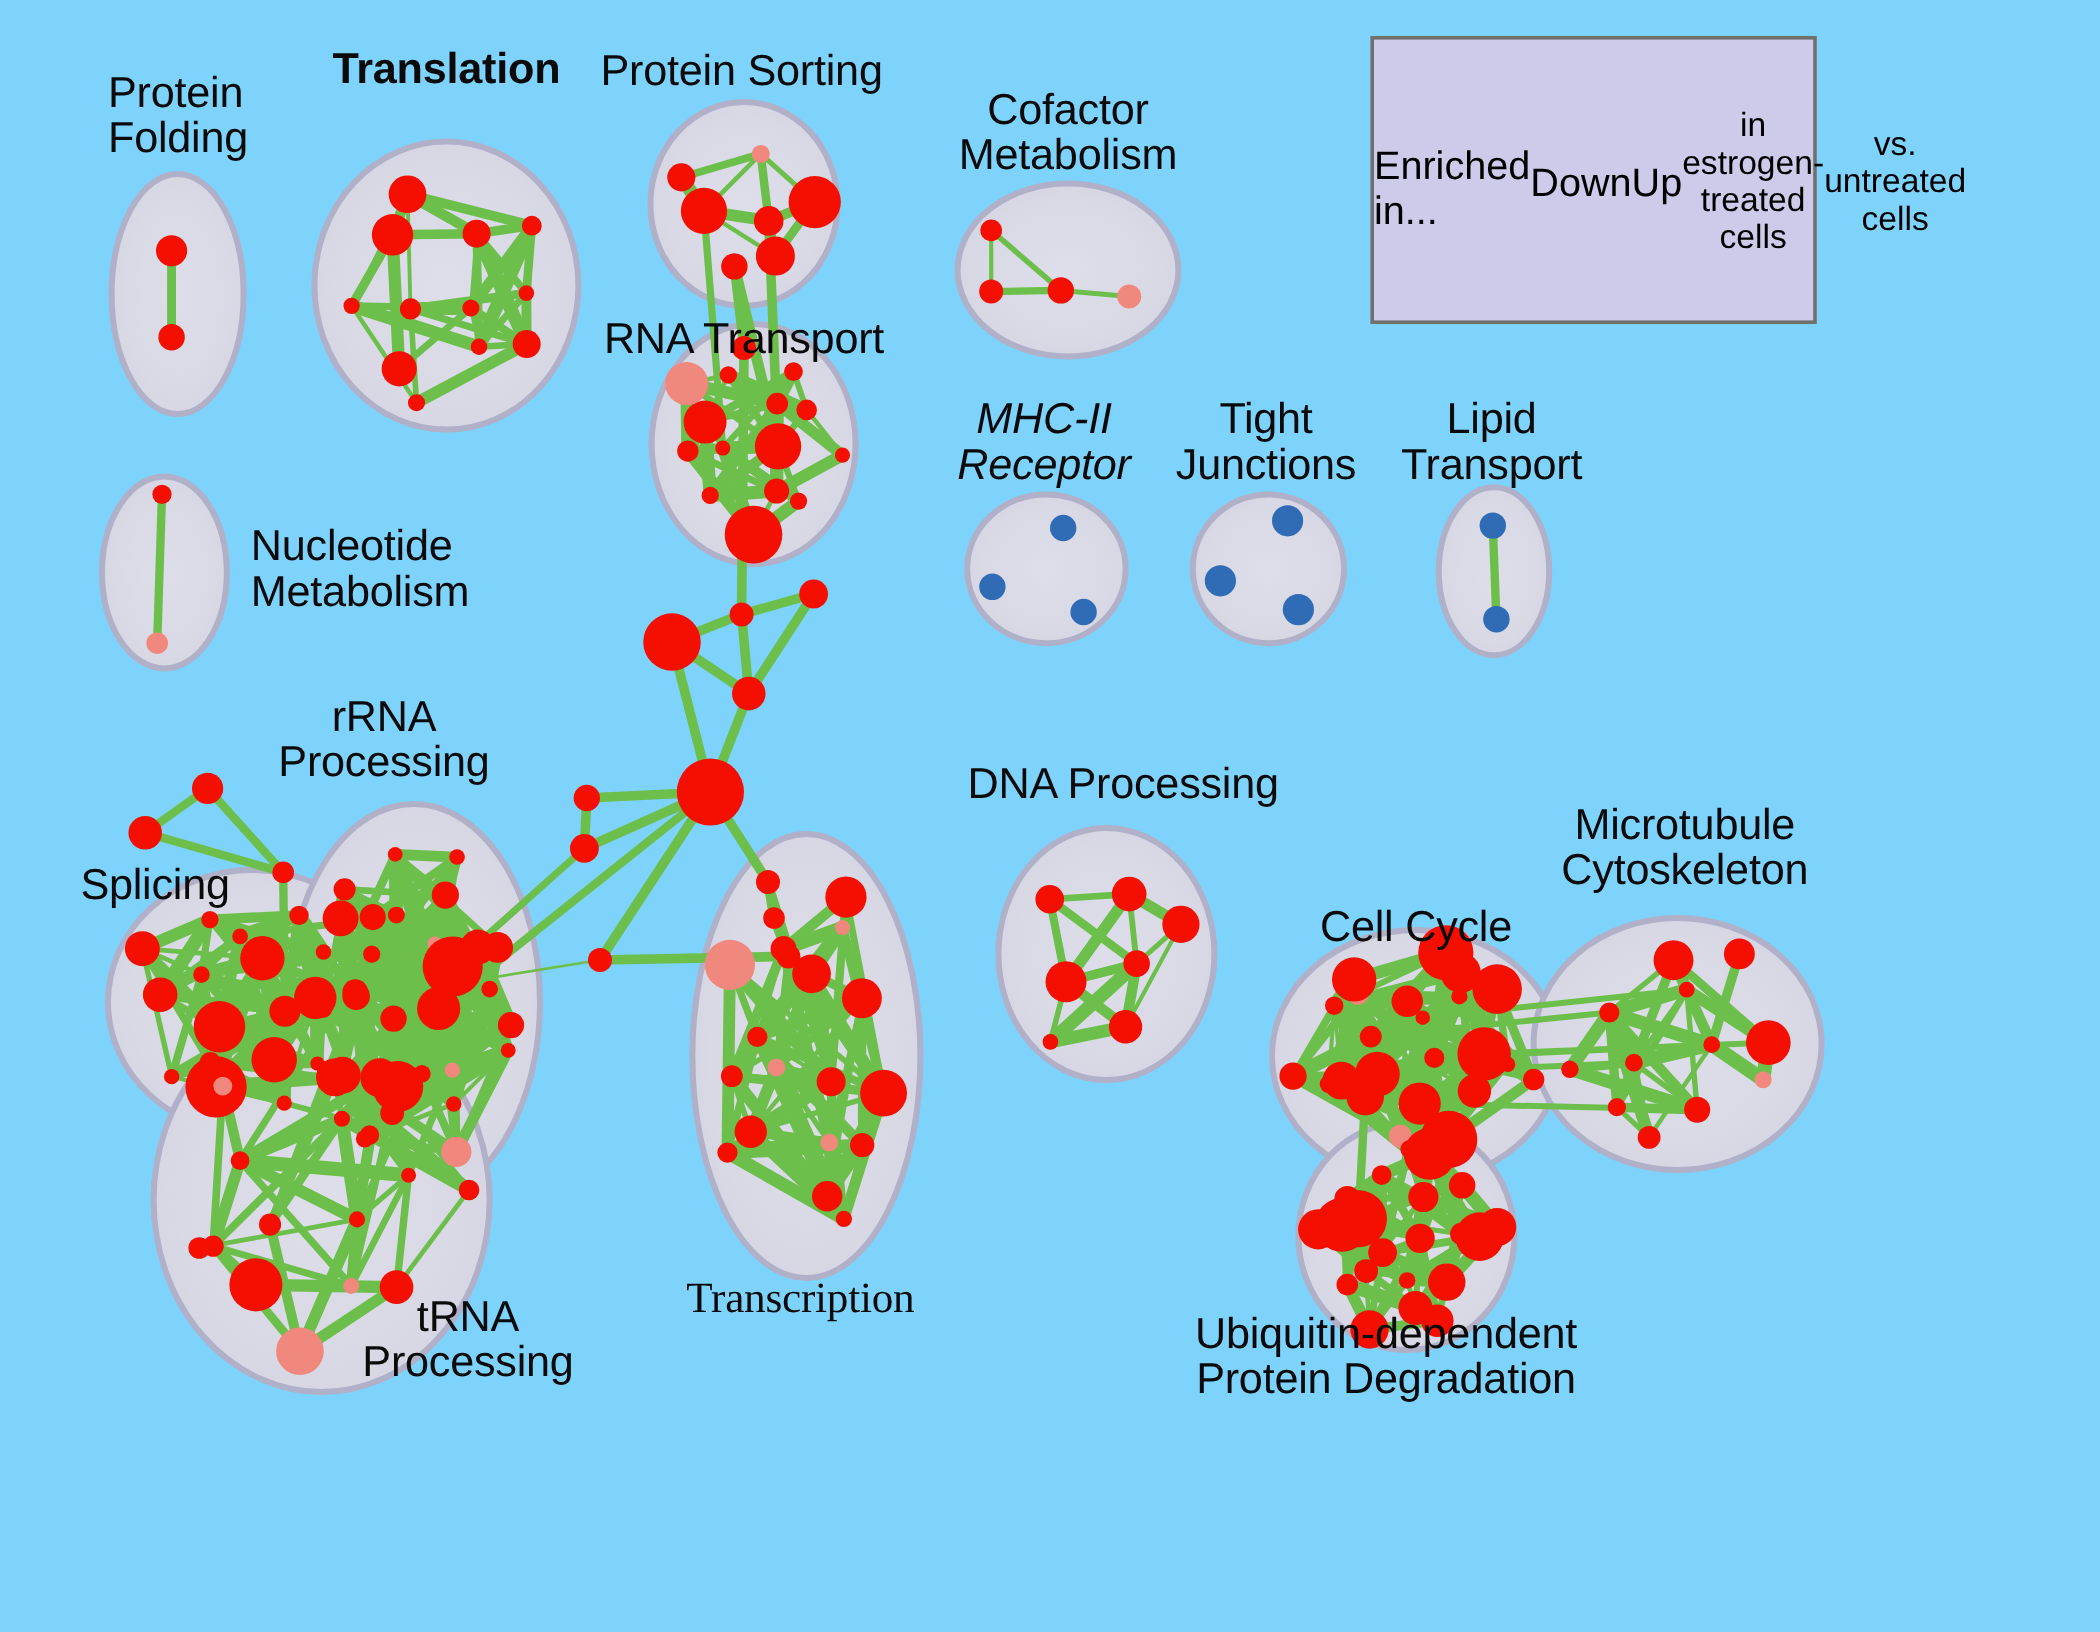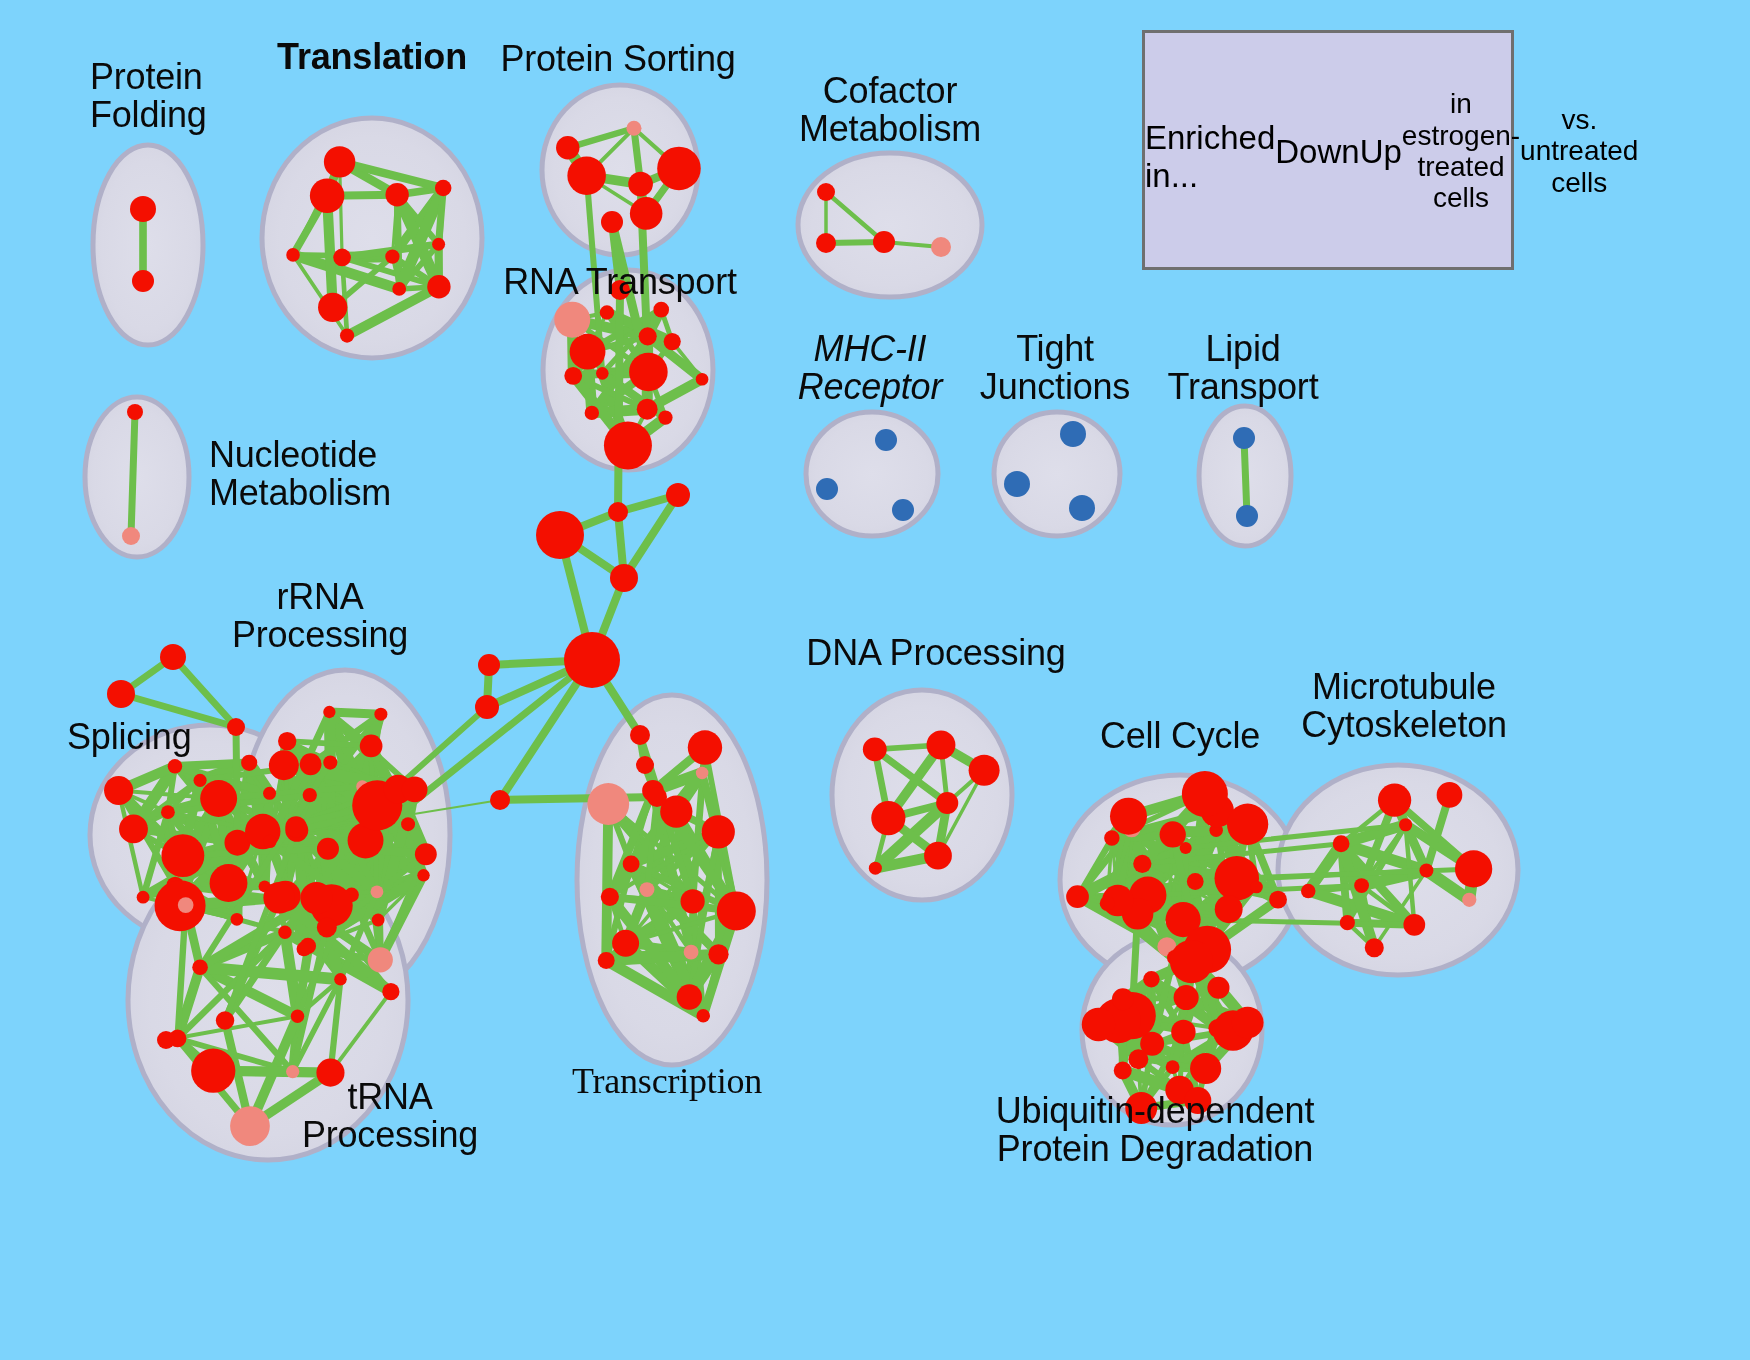--- a/index.html
+++ b/index.html
@@ -1022,21 +1022,21 @@
 Junctions</div>
       <div class="clabel ctr" style="left: 1243px; top: 330px;">Lipid
 Transport</div>
       <div class="clabel" style="left: 67px; top: 718px;">Splicing</div>
       <div class="clabel ctr" style="left: 320px; top: 578px;">rRNA
 Processing</div>
       <div class="clabel ctr" style="left: 390px; top: 1078px;">tRNA
 Processing</div>
       <div class="clabel ctr" style="left: 667px; top: 1062px; font-family: Liberation Serif, serif;">Transcription</div>
       <div class="clabel ctr" style="left: 936px; top: 634px;">DNA Processing</div>
-      <div class="clabel ctr" style="left: 1180px; top: 717px; text-align: right;">Cell Cycle</div>
+      <div class="clabel ctr" style="left: 1180px; top: 753px; text-align: right;">Cell Cycle</div>
       <div class="clabel ctr" style="left: 1404px; top: 668px;">Microtubule
 Cytoskeleton</div>
       <div class="clabel ctr" style="left: 1155px; top: 1092px;">Ubiquitin-dependent
 Protein Degradation</div>
     </div>
 
   <div id="legend" style="left:1142px;top:30px;width:372px;height:240px;">
     <div class="ltitle">Enriched in...</div>
     <div class="bar"></div>
     <div class="ends">

